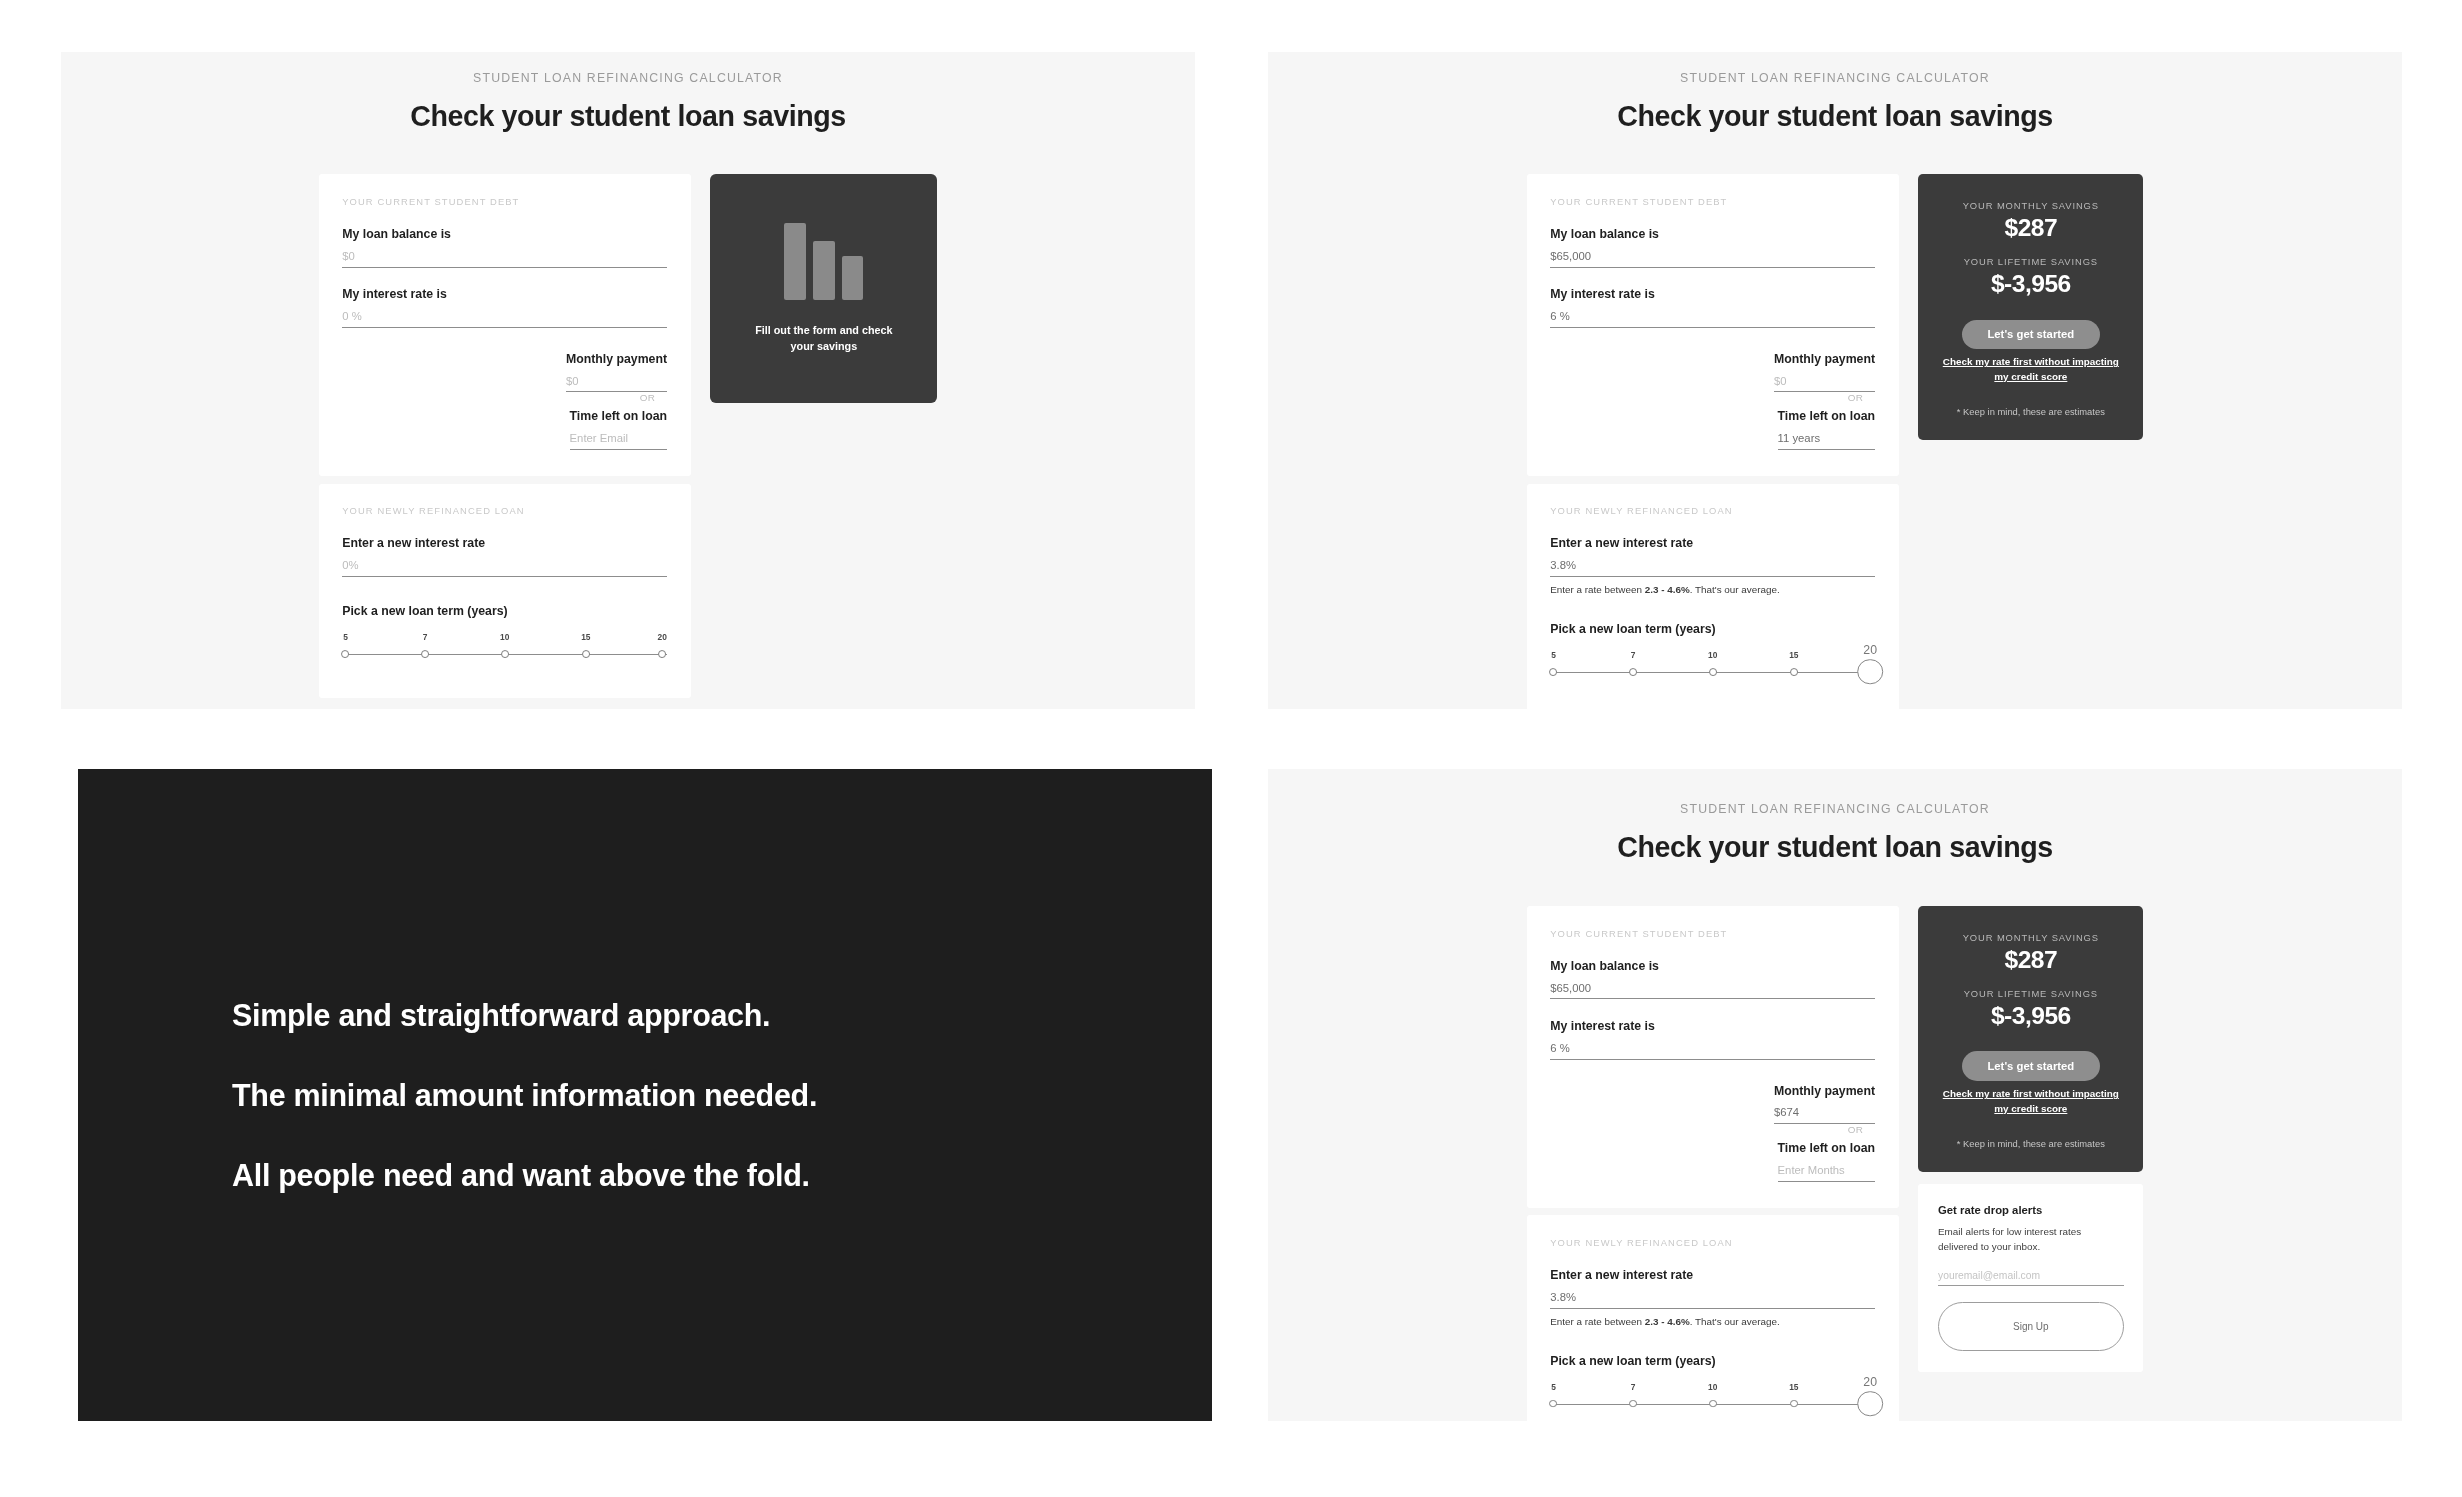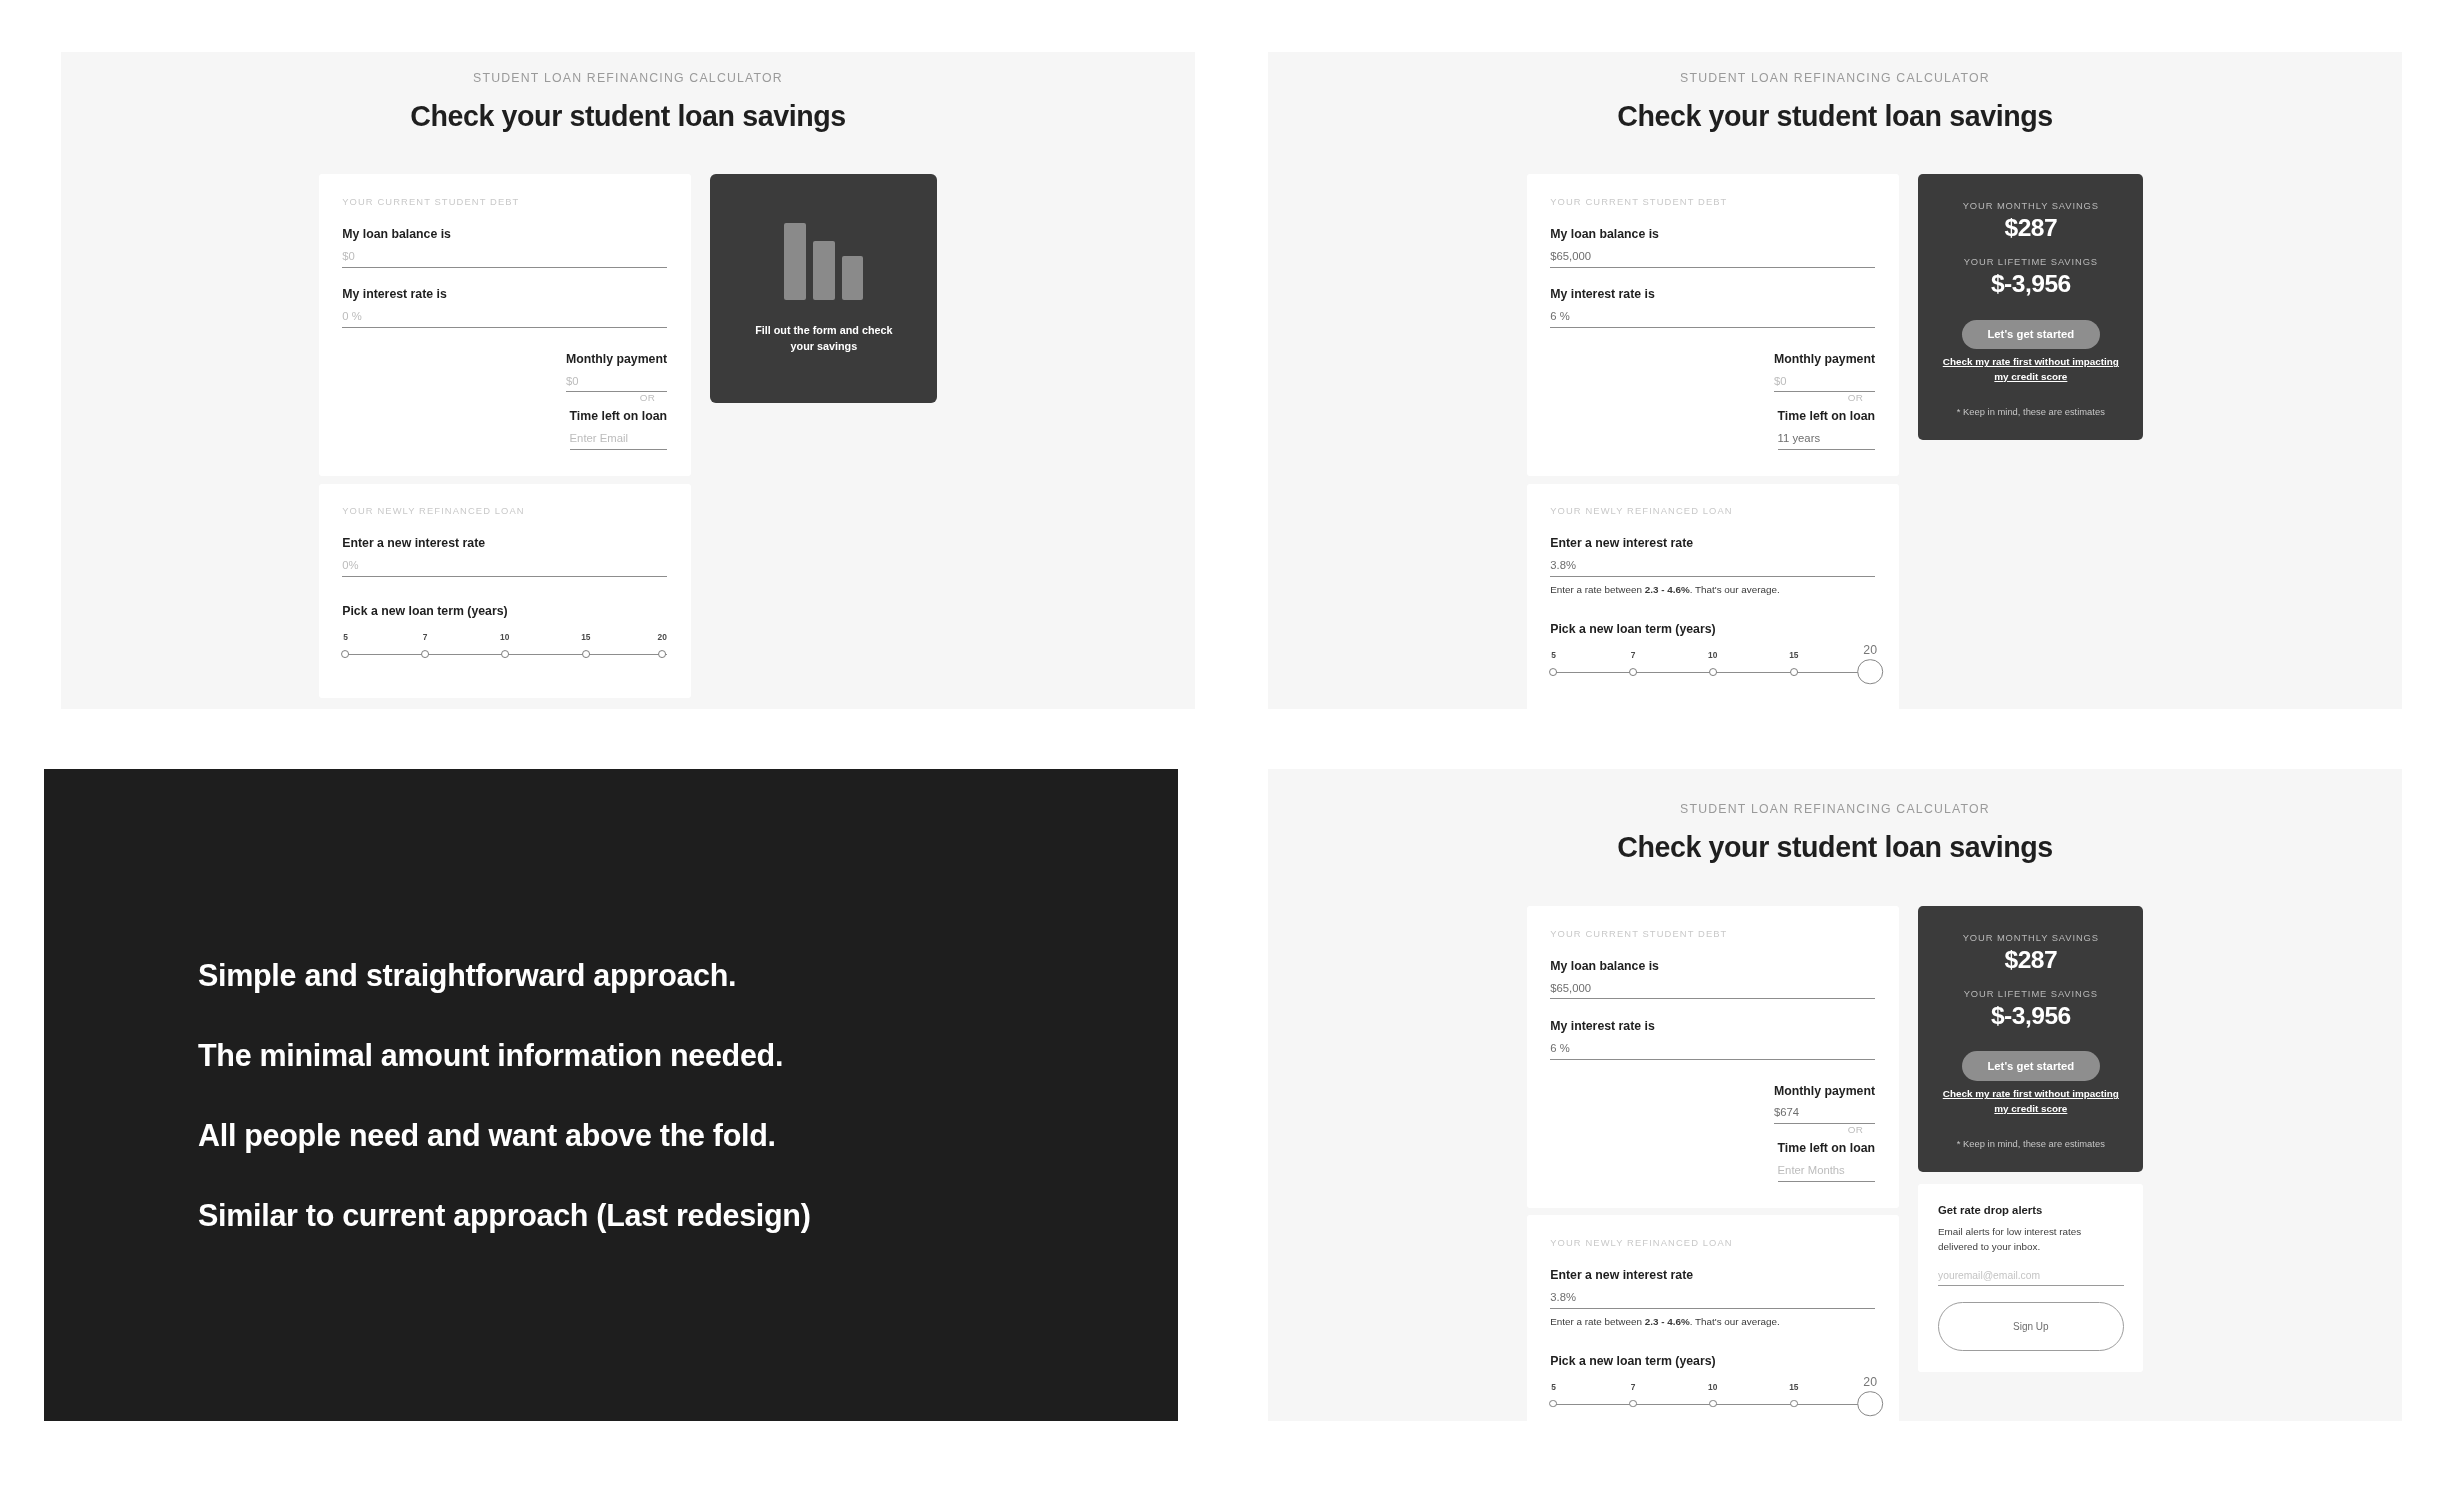--- a/index.html
+++ b/index.html
@@ -10,21 +10,21 @@
     overflow: hidden;
   }
   .board { position: relative; width: 2463px; height: 1497px; }
 
   
   .panel { position: absolute; background: #f6f6f6; overflow: hidden; }
   .panel.dark { background: #1e1e1e; }
 
   #panel-1 { left: 61px;   top: 52px;  width: 1134px; height: 657px; }
   #panel-2 { left: 1268px; top: 52px;  width: 1134px; height: 657px; }
-  #panel-3 { left: 44px;   top: 769px; width: 1134px; height: 652px; }
+  #panel-3 { left: 78px;   top: 769px; width: 1134px; height: 652px; }
   #panel-4 { left: 1268px; top: 769px; width: 1134px; height: 652px; }
 
   
   .calc-head { text-align: center; }
   .eyebrow {
     font-size: 12.3px; letter-spacing: 1.2px; color: #9a9a9a;
     font-weight: 400; text-transform: uppercase;
   }
   .headline {
     font-size: 28.6px; font-weight: 700; color: #1f1f1f;
@@ -316,21 +316,20 @@
         </div>
       </div>
     </div>
   </section>
 
   <section class="panel dark" id="panel-3">
     <div class="statements">
       <div class="statement">Simple and straightforward approach.</div>
       <div class="statement">The minimal amount information needed.</div>
       <div class="statement">All people need and want above the fold.</div>
-      <div class="statement">Similar to current approach (Last redesign)</div>
     </div>
   </section>
 
   <section class="panel" id="panel-4">
     <div class="calc-head" style="margin-top:32.5px;">
       <div class="eyebrow">STUDENT LOAN REFINANCING CALCULATOR</div>
       <h1 class="headline">Check your student loan savings</h1>
     </div>
 
     <div class="calc-body" style="margin-top:42px;">

